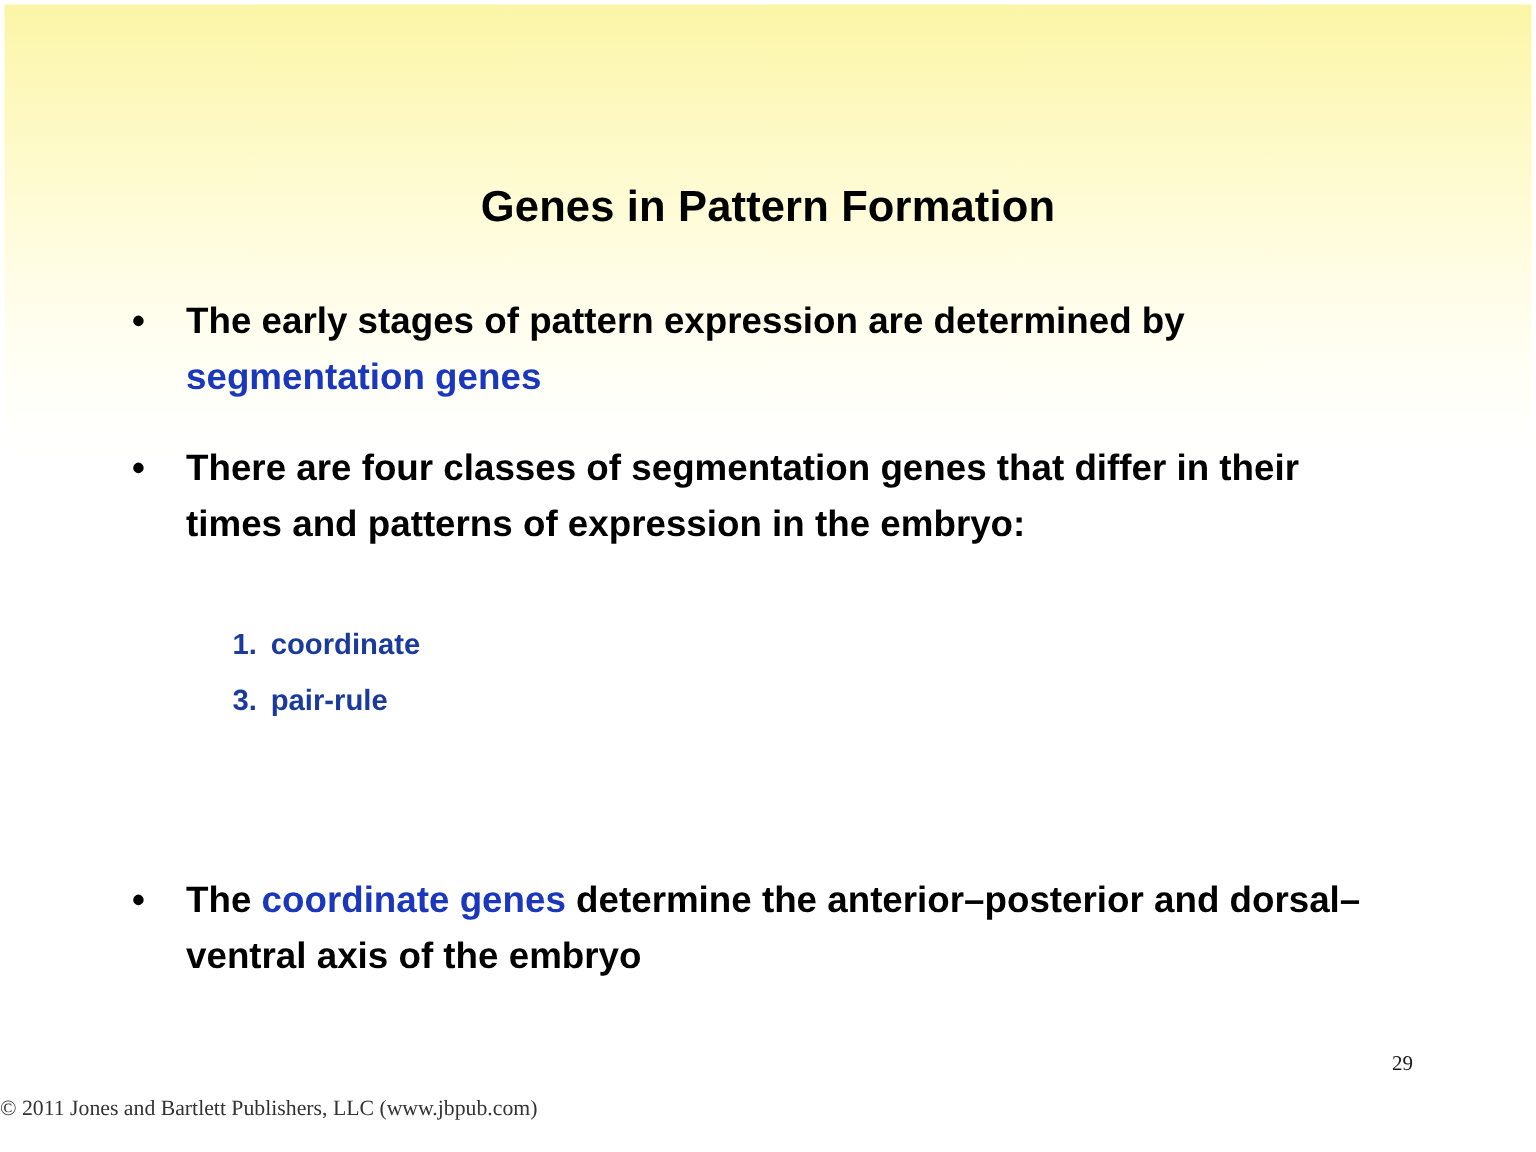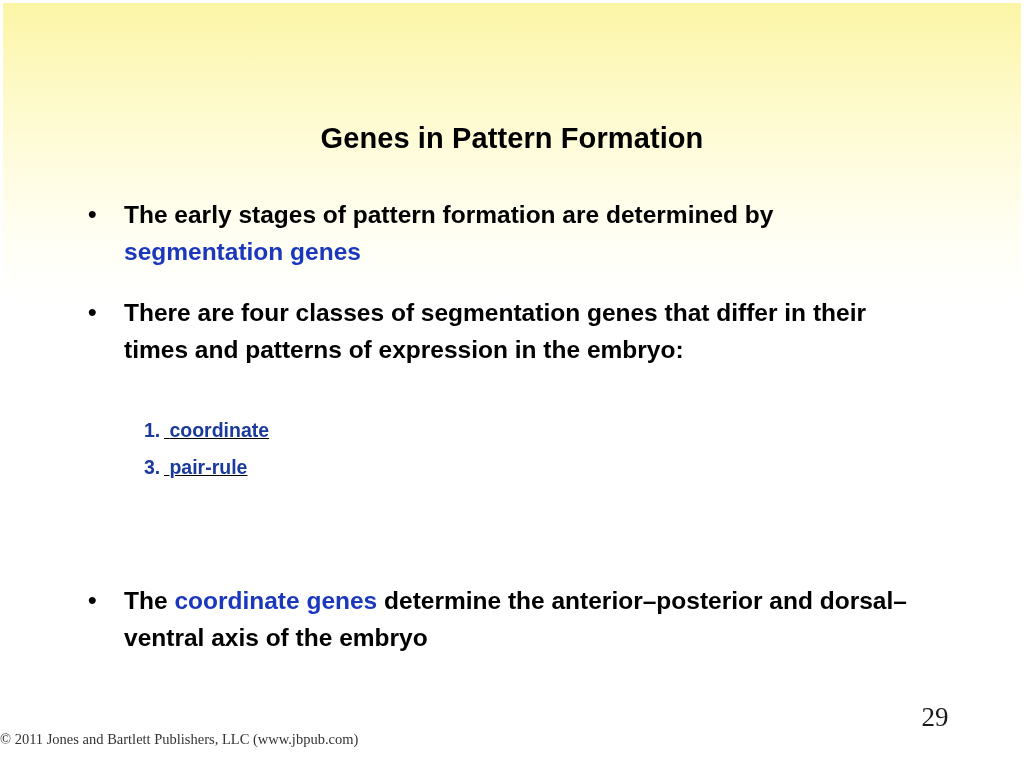--- a/index.html
+++ b/index.html
@@ -91,24 +91,23 @@
     font-weight: bold;
     color: #000000;
   }
   .em-blue {
     color: #1b38bd;
   }
 
   
   #sub-list {
     position: absolute;
-    left: 144px;
+    left: 155px;
     top: 412px;
     width: 500px;
-    text-decoration: underline;
   }
   .sub-item {
     font-size: 19.5px;
     font-weight: bold;
     line-height: 37px;
     color: #1a3a9c;
     white-space: nowrap;
   }
   .sub-num {
     display: inline-block;
@@ -116,21 +115,21 @@
   }
 
   
   #page-number {
     position: absolute;
     left: 890px;
     top: 702px;
     width: 90px;
     text-align: center;
     font-family: "Liberation Serif", serif;
-    font-size: 27px;
+    font-size: 14px;
     color: #1a1a1a;
   }
   #copyright {
     position: absolute;
     left: 0;
     top: 731px;
     width: 1014px;
     text-align: left;
     font-family: "Liberation Serif", serif;
     font-size: 14.5px;
@@ -145,21 +144,21 @@
 
   <div id="slide-bg"></div>
 
   <div id="content">
 
     <div id="slide-title">Genes in Pattern Formation</div>
 
     <div class="bullet-block b1">
       <div class="bullet-row">
         <span class="bullet-mark">•</span>
-        <span>The early stages of pattern formation are determined by </span><span class="em-blue">segmentation genes</span><span></span>
+        <span>The early stages of pattern expression are determined by </span><span class="em-blue">segmentation genes</span><span></span>
       </div>
     </div>
 
     <div class="bullet-block b2">
       <div class="bullet-row">
         <span class="bullet-mark">•</span>
         <span>There are four classes of segmentation genes that differ in their times and patterns of expression in the embryo:</span>
       </div>
     </div>
 

